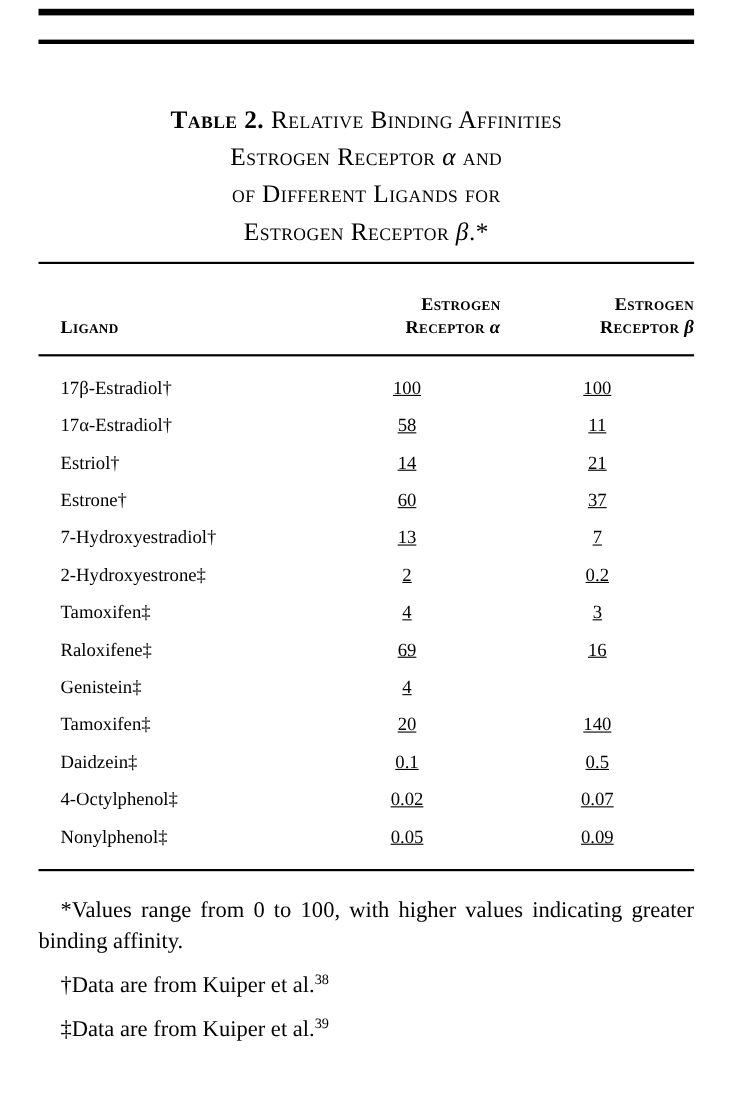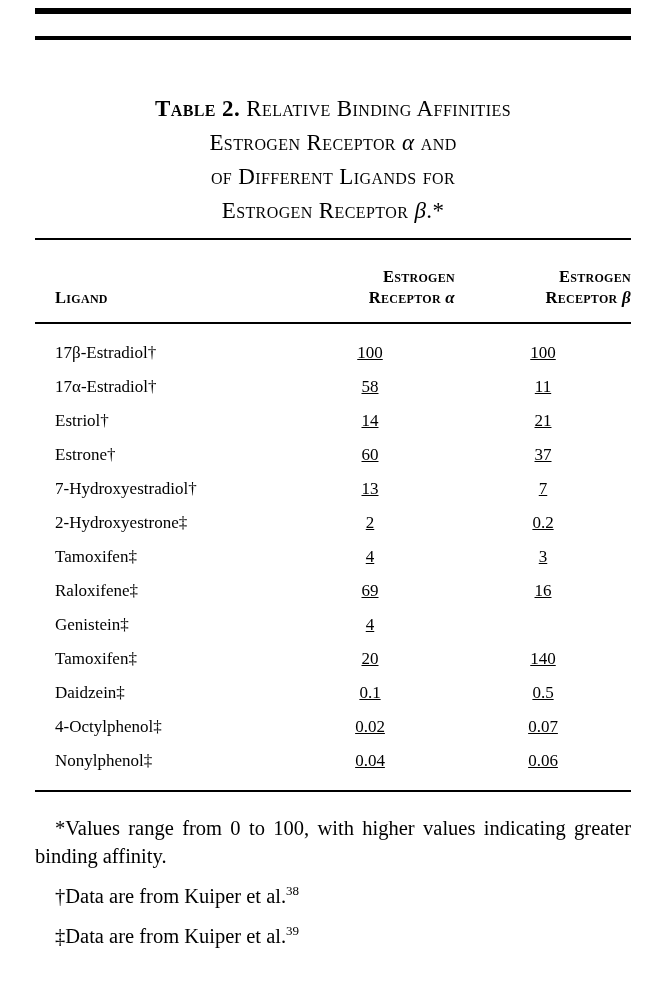--- a/index.html
+++ b/index.html
@@ -166,22 +166,22 @@
       <div class="td-num">0.1</div>
       <div class="td-num">0.5</div>
     </div>
     <div class="tr">
       <div class="td-ligand">4-Octylphenol‡</div>
       <div class="td-num">0.02</div>
       <div class="td-num">0.07</div>
     </div>
     <div class="tr">
       <div class="td-ligand">Nonylphenol‡</div>
-      <div class="td-num">0.04</div>
-      <div class="td-num">0.06</div>
+      <div class="td-num">0.05</div>
+      <div class="td-num">0.09</div>
     </div>
   </div>
 
   <div class="rule-thin"></div>
 
   <div class="footnotes">
     <p class="footnote"><span>*Values range from 0 to 100, with higher values indicating greater binding affinity.</span><sup></sup></p>
     <p class="footnote"><span>†Data are from Kuiper et al.</span><sup>38</sup></p>
     <p class="footnote"><span>‡Data are from Kuiper et al.</span><sup>39</sup></p>
   </div>

